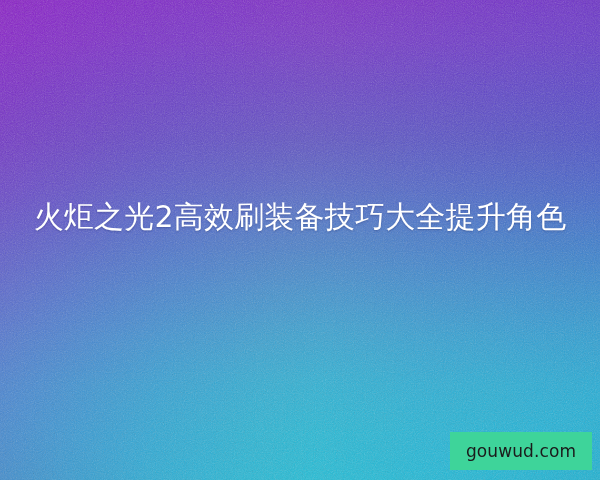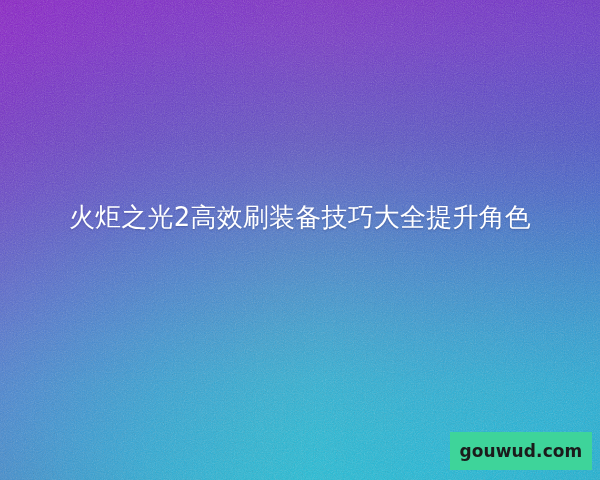--- a/index.html
+++ b/index.html
@@ -75,21 +75,21 @@
   }
 
   
   .headline {
     position: absolute;
     left: 0;
     right: 0;
     top: 196px;
     text-align: center;
     color: #ffffff;
-    font-size: 26px;
+    font-size: 30px;
     line-height: 42px;
     font-weight: 400;
     letter-spacing: 0.2px;
     padding: 0 22px;
     box-sizing: border-box;
     text-shadow: 0 1px 2px rgba(20, 30, 90, 0.30);
   }
   .headline-line { display: block; white-space: nowrap; }
 
   
@@ -102,21 +102,21 @@
     background: #3ed49a;
     display: flex;
     align-items: center;
     justify-content: center;
   }
   .watermark-text {
     color: #1b1b1b;
     font-size: 17px;
     line-height: 1;
     letter-spacing: 0.1px;
-    font-weight: 700;
+    font-weight: 400;
   }
 </style>
 </head>
 <body>
 
 <div id="banner">
 
   <div class="bg-base"></div>
   <div class="bg-diagonal"></div>
   <div class="bg-diagonal2"></div>

